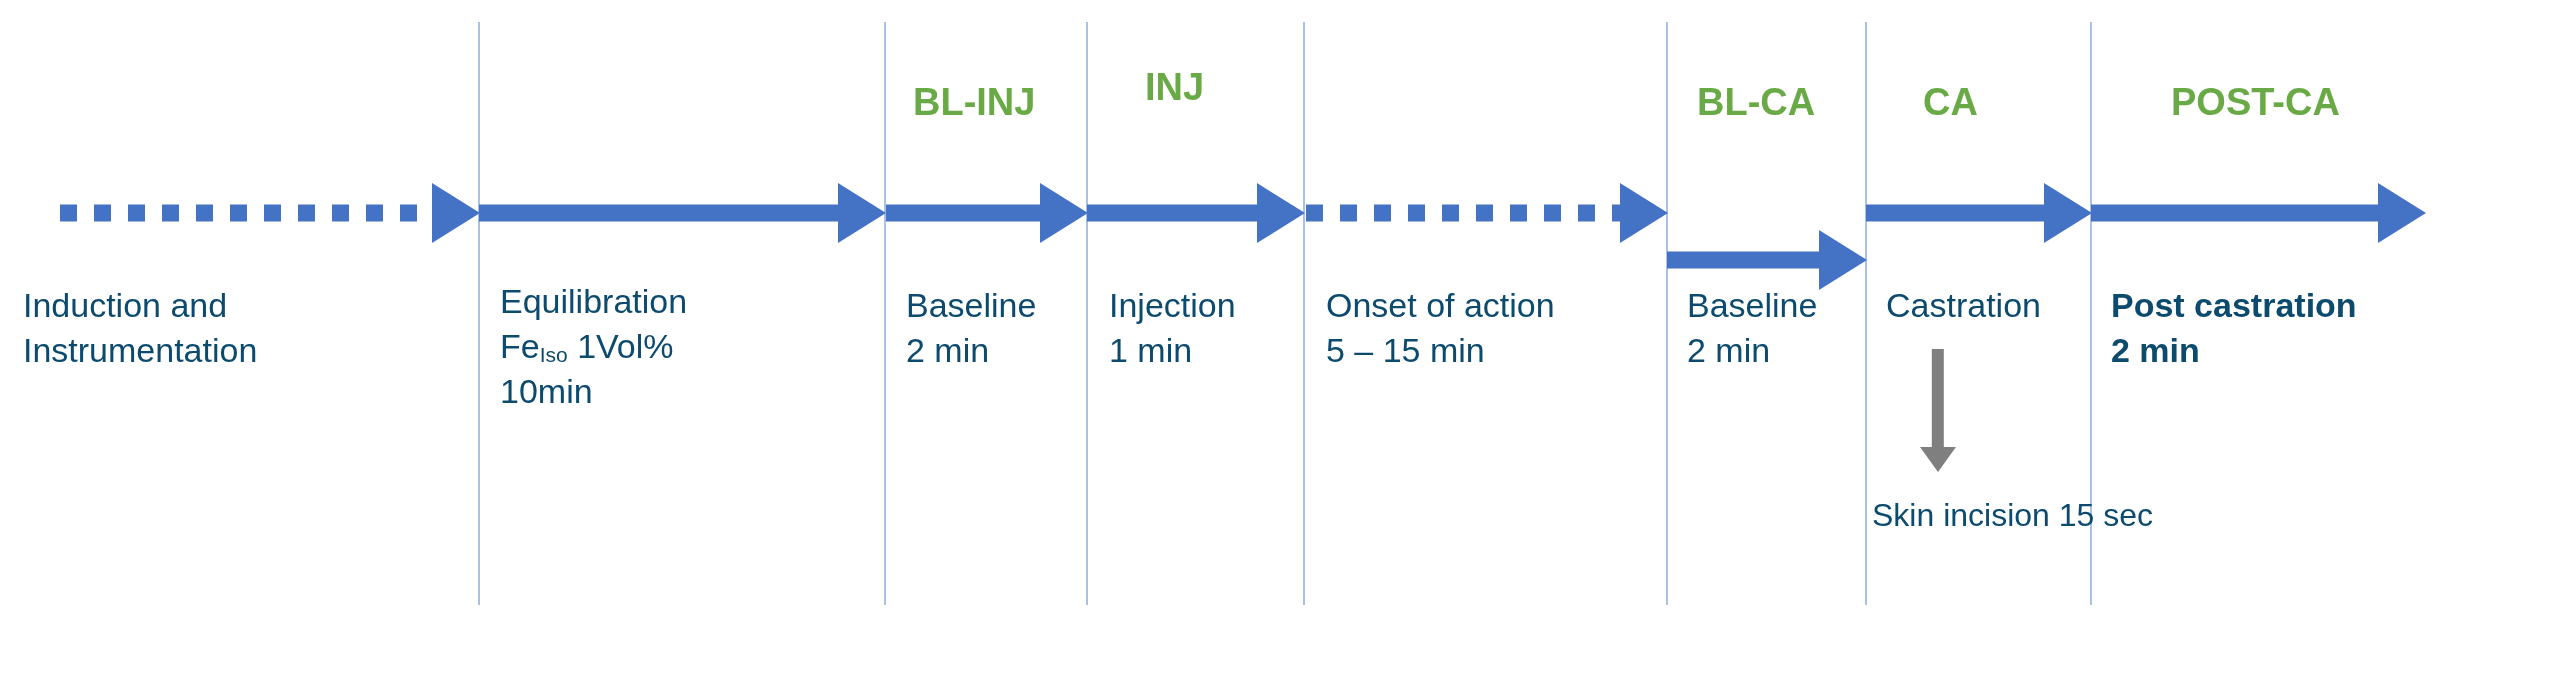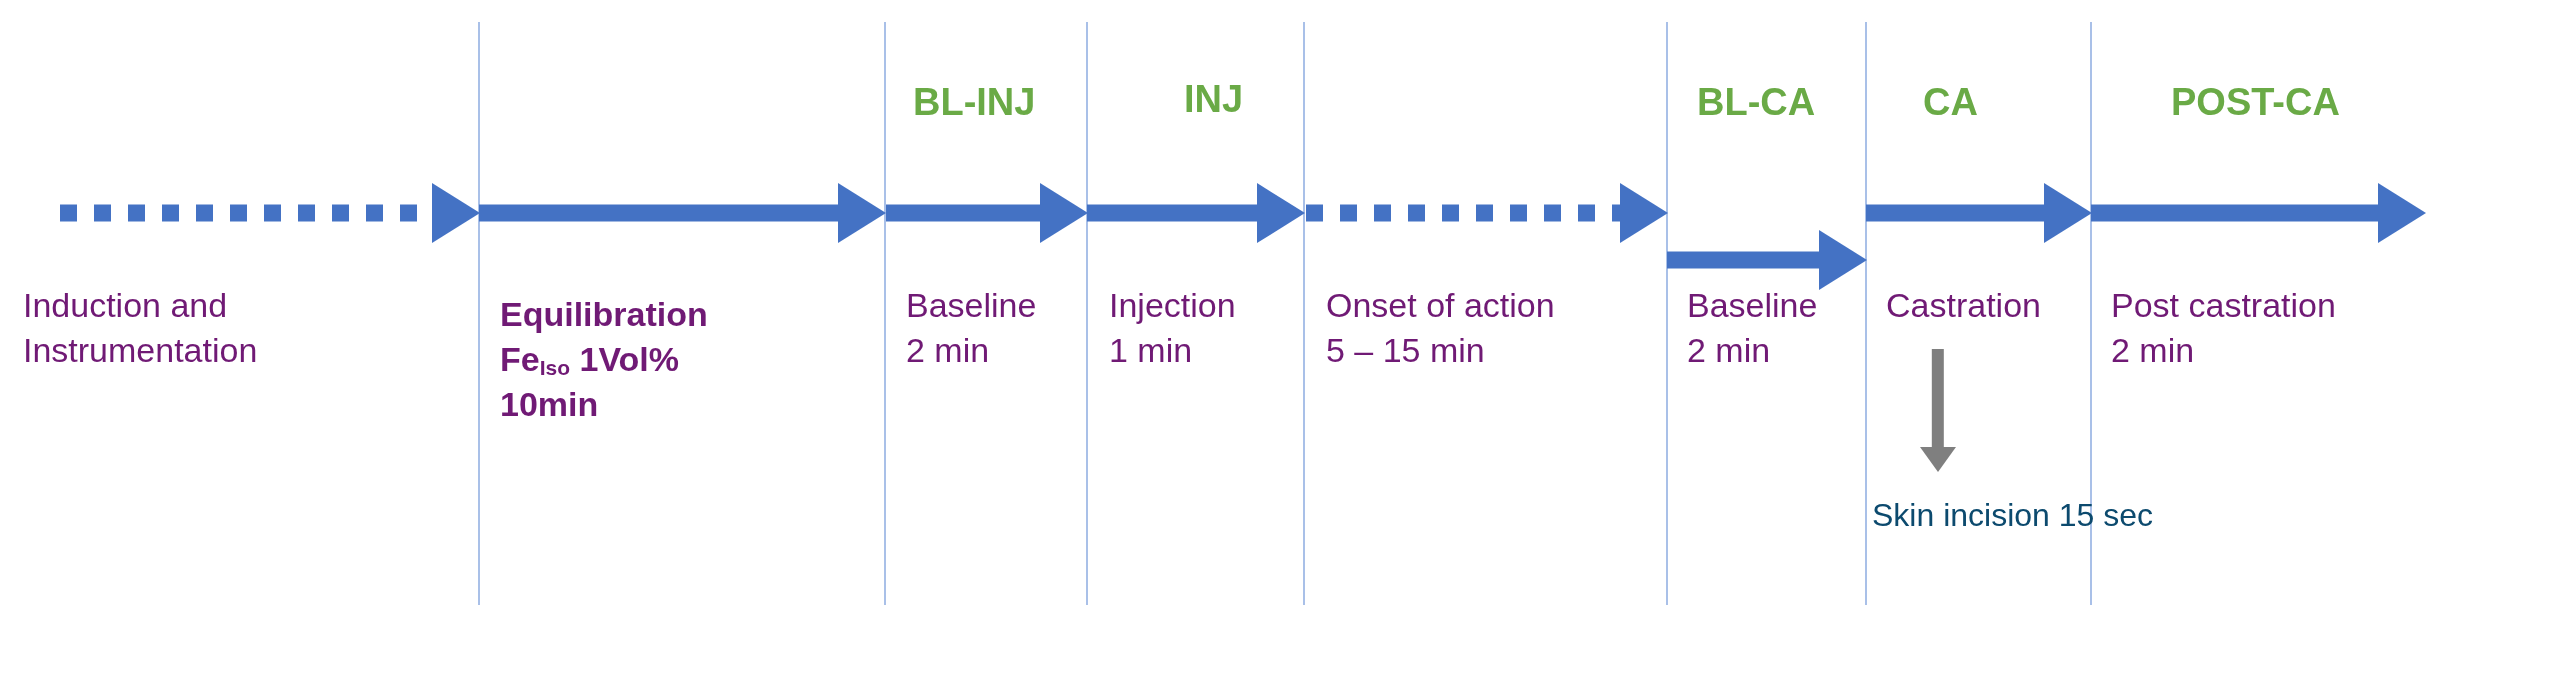--- a/index.html
+++ b/index.html
@@ -4,21 +4,21 @@
 <style>
   html,body{margin:0;padding:0;background:#ffffff;}
   body{font-family:"Liberation Sans",sans-serif;}
   #stage{position:relative;width:2576px;height:605px;background:#ffffff;overflow:hidden;}
 
   .divider{position:absolute;width:2.3px;background:#A9C0E8;}
 
   .seg-label{position:absolute;color:#6AAA46;font-weight:bold;font-size:38px;
              letter-spacing:0px;white-space:nowrap;line-height:1;}
 
-  .caption{position:absolute;color:#701a75;font-size:34px;line-height:1.32;white-space:nowrap;}
+  .caption{position:absolute;color:#0c4a6e;font-size:34px;line-height:1.32;white-space:nowrap;}
   .caption .sub{font-size:21px;vertical-align:-0.18em;}
 
   .note{position:absolute;color:#0c4a6e;font-size:32px;line-height:1.38;white-space:nowrap;}
 
   .arrow{position:absolute;}
   .arrow .shaft{position:absolute;left:0;top:50%;transform:translateY(-50%);
                 height:17px;background:#4472C4;}
   .arrow .shaft.dashed{background:transparent;
       background-image:linear-gradient(to right,#4472C4 0 17px,transparent 17px 34px);
       background-size:34px 100%;background-repeat:repeat-x;}
@@ -40,21 +40,21 @@
 
   <div class="divider" style="left:478px;top:22px;height:599px;"></div>
   <div class="divider" style="left:884px;top:22px;height:599px;"></div>
   <div class="divider" style="left:1086px;top:22px;height:599px;"></div>
   <div class="divider" style="left:1303px;top:22px;height:599px;"></div>
   <div class="divider" style="left:1666px;top:22px;height:599px;"></div>
   <div class="divider" style="left:1865px;top:22px;height:599px;"></div>
   <div class="divider" style="left:2090px;top:22px;height:599px;"></div>
 
   <div class="seg-label" style="left:913px;top:83px;">BL-INJ</div>
-  <div class="seg-label" style="left:1145px;top:80px;margin-left:39px;">INJ</div>
+  <div class="seg-label" style="left:1145px;top:68px;">INJ</div>
   <div class="seg-label" style="left:1697px;top:83px;">BL-CA</div>
   <div class="seg-label" style="left:1923px;top:83px;">CA</div>
   <div class="seg-label" style="left:2171px;top:83px;">POST-CA</div>
 
   <div class="arrow" style="left:60px;top:183px;width:420px;height:60px;">
     <div class="shaft dashed" style="width:374px;"></div>
     <div class="head"></div>
   </div>
 
   <div class="arrow" style="left:479px;top:183px;width:407px;height:60px;">
@@ -90,21 +90,21 @@
   <div class="arrow" style="left:1667px;top:230px;width:200px;height:60px;">
     <div class="shaft" style="width:154px;"></div>
     <div class="head"></div>
   </div>
 
   <div class="caption" style="left:23px;top:283px;">
     <div>Induction and</div>
     <div>Instrumentation</div>
   </div>
 
-  <div class="caption" style="left:500px;top:292px;font-weight:bold;">
+  <div class="caption" style="left:500px;top:279px;">
     <div>Equilibration</div>
     <div><span>Fe</span><span class="sub">Iso</span><span> 1Vol%</span></div>
     <div>10min</div>
   </div>
 
   <div class="caption" style="left:906px;top:283px;">
     <div>Baseline</div>
     <div>2 min</div>
   </div>
 
@@ -120,21 +120,21 @@
 
   <div class="caption" style="left:1687px;top:283px;">
     <div>Baseline</div>
     <div>2 min</div>
   </div>
 
   <div class="caption" style="left:1886px;top:283px;text-align:right;">
     <div>Castration</div>
   </div>
 
-  <div class="caption" style="left:2111px;top:283px;">
+  <div class="caption" style="left:2111px;top:283px;font-weight:bold;">
     <div>Post castration</div>
     <div>2 min</div>
   </div>
 
   <div class="vArrow" style="left:1914px;top:349px;width:47px;height:123px;">
     <div class="vshaft" style="height:99px;"></div>
     <div class="vhead"></div>
   </div>
 
   <div class="note" style="left:1872px;top:493px;">

